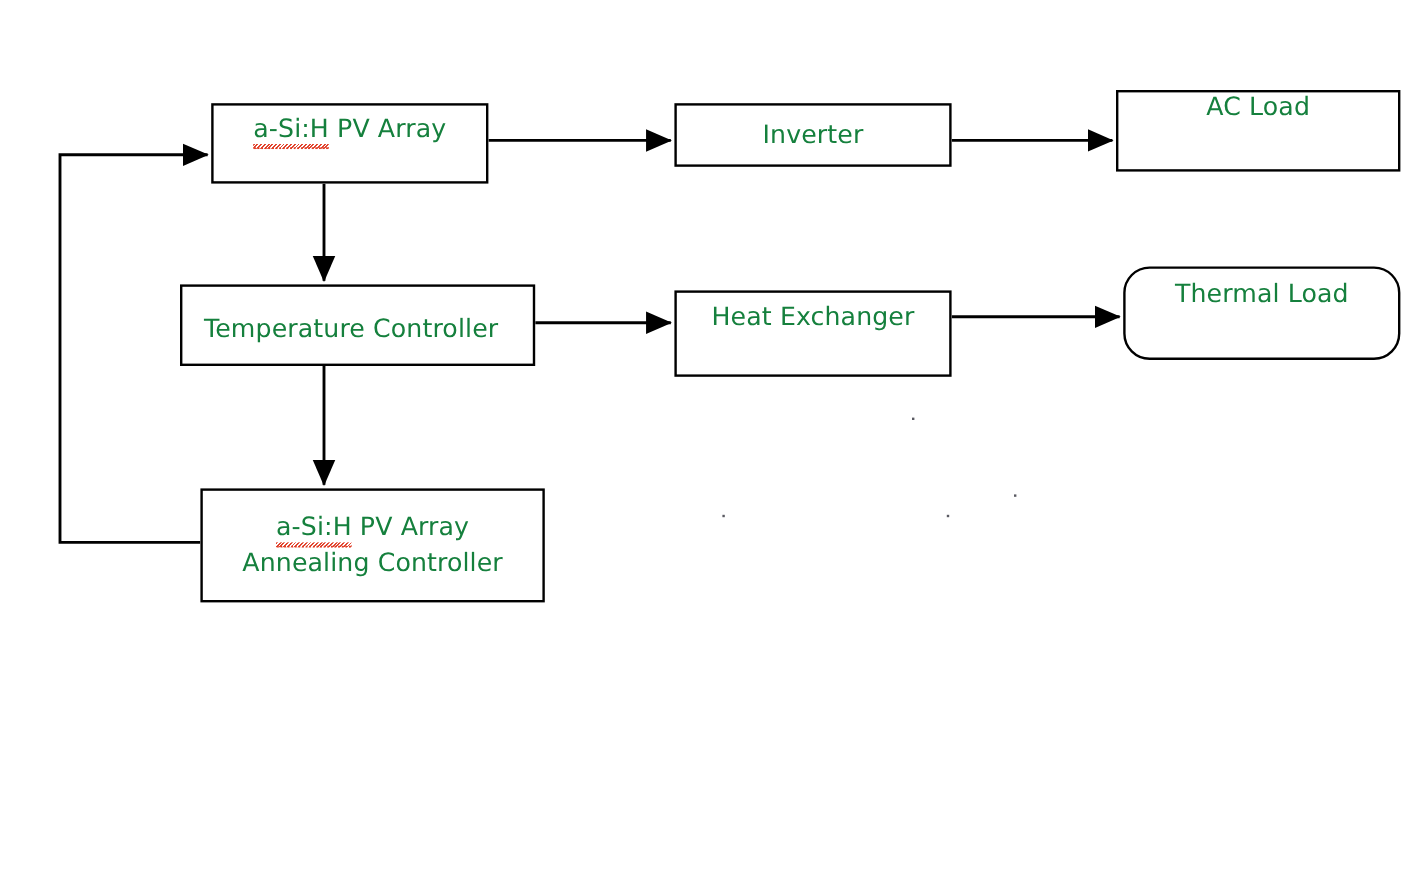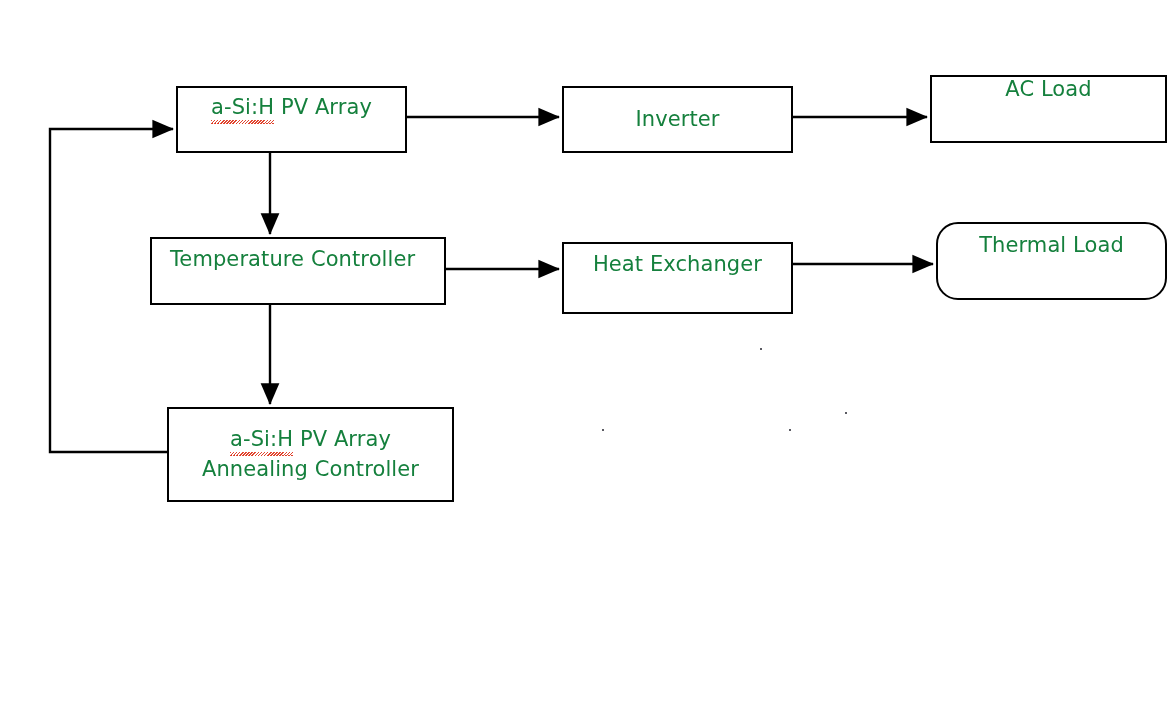--- a/index.html
+++ b/index.html
@@ -129,29 +129,29 @@
       <polyline points="167,452 50,452 50,129 173,129" fill="none" stroke="#000000" stroke-width="2.4" marker-end="url(#arrowhead)"></polyline>
     </g>
   </svg>
 
   <div class="block pad-top" style="left:176px; top:86px; width:231px; height:67px; padding-top:7px;">
     <div class="line">
       <span class="spell">a-Si:H</span><span>&nbsp;PV Array</span>
     </div>
   </div>
 
-  <div class="block pad-center" style="left:562px; top:86px; width:231px; height:67px;">
+  <div class="block pad-center" style="left:562px; top:86px; width:231px; height:53px;">
     <div class="line">Inverter</div>
   </div>
 
   <div class="block pad-top" style="left:930px; top:75px; width:237px; height:68px; padding-top:0;">
     <div class="line">AC Load</div>
   </div>
 
-  <div class="block pad-top" style="left:150px; top:237px; width:296px; height:68px; padding-top:8px; align-items:flex-start; padding-left:18px;">
+  <div class="block pad-top" style="left:150px; top:237px; width:296px; height:68px; padding-top:8px; align-items:flex-start; padding-left:18px;justify-content:center;">
     <div class="line">Temperature Controller</div>
   </div>
 
   <div class="block pad-top" style="left:562px; top:226px; width:231px; height:72px; padding-top:8px;margin-top:16px;">
     <div class="line">Heat Exchanger</div>
   </div>
 
   <div class="block pad-top" style="left:936px; top:222px; width:231px; height:78px; padding-top:9px;border-radius:22px;">
     <div class="line">Thermal Load</div>
   </div>

